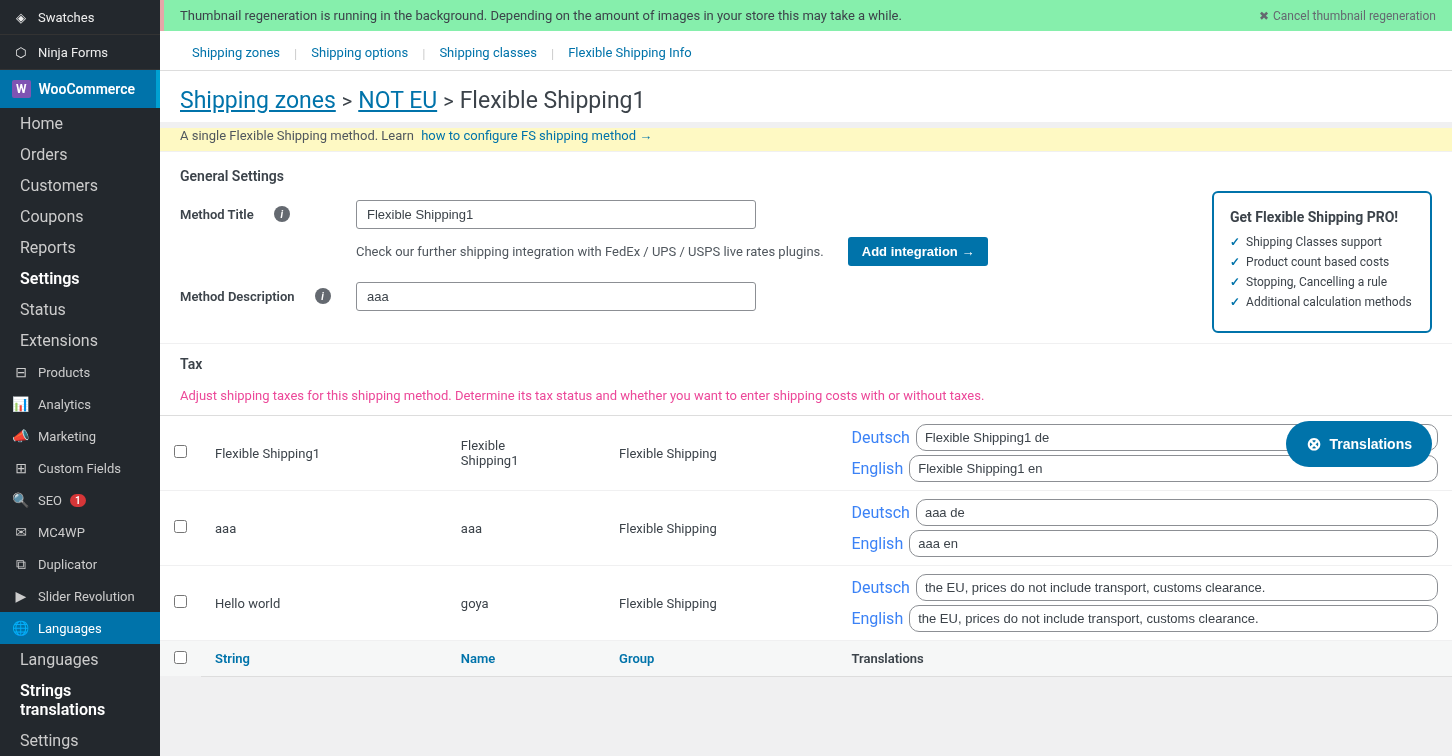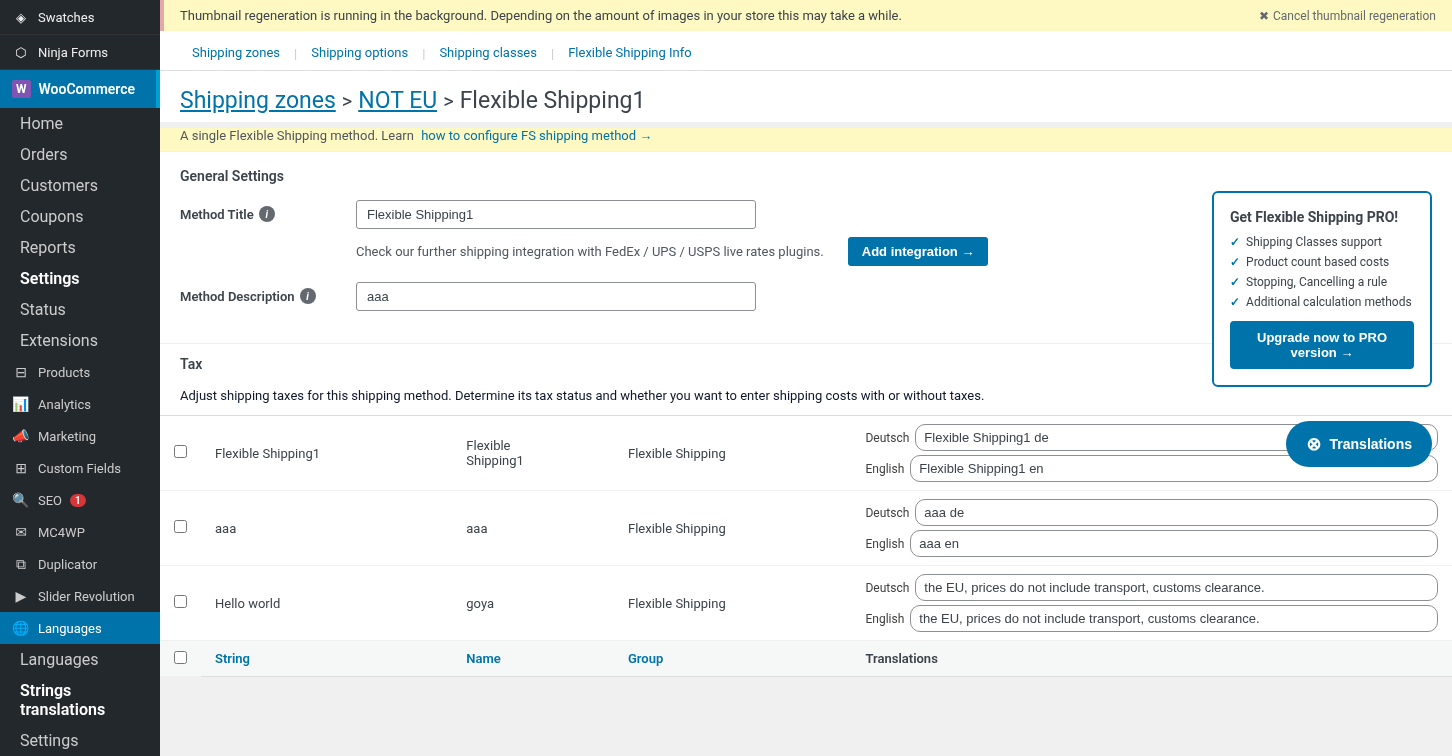--- a/index.html
+++ b/index.html
@@ -70,21 +70,21 @@
 
     
     #main {
       flex: 1;
       display: flex;
       flex-direction: column;
       overflow: hidden;
     }
 
     .notice-bar {
-      background: #fef9c3;
+      background: #86efac;
       border-left: 4px solid #e5a7a8;
       padding: 8px 16px;
       display: flex;
       align-items: center;
       justify-content: space-between;
       font-size: 13px;
       color: #3c434a;
       flex-shrink: 0;
       gap: 12px;
     }
@@ -158,21 +158,21 @@
     }
     .form-label {
       width: 160px;
       font-size: 13px;
       font-weight: 600;
       color: #3c434a;
       padding-top: 6px;
       flex-shrink: 0;
       display: flex;
       align-items: center;
-      gap: 5px;
+      gap: 20px;
     }
     .form-label .help-icon {
       width: 16px;
       height: 16px;
       border-radius: 50%;
       background: #646970;
       color: #fff;
       display: flex;
       align-items: center;
       justify-content: center;
@@ -213,21 +213,21 @@
       white-space: nowrap;
     }
 
     .tax-section {
       background: #fff;
       padding: 12px 20px;
       border-top: 1px solid #f0f0f1;
     }
     .tax-desc {
       font-size: 13px;
-      color: #0f172a;
+      color: #ec4899;
     }
 
     
     .pro-box {
       position: absolute;
       right: 20px;
       top: 120px;
       width: 220px;
       background: #fff;
       border: 2px solid #0073aa;
@@ -312,21 +312,21 @@
     }
     .trans-input {
       width: 100%;
       padding: 5px 8px;
       border: 1px solid #8c8f94;
       border-radius: 10px;
       font-size: 13px;
       color: #3c434a;
       min-width: 240px;
     }
-    .lang-label { color: #404040; font-size: 12px; }
+    .lang-label { color: #3b82f6; font-size: 16px; }
     .cb-wrap { width: 20px; }
     .cb-wrap input { cursor: pointer; }
 
     .relative-wrap { position: relative; flex: 1; }
   </style>
 </head>
 <body>
 
 <nav id="sidebar">
   <div class="sidebar-top-item">
@@ -474,21 +474,20 @@
           <span>Product count based costs</span>
         </div>
         <div class="pro-feature">
           <span class="check">✓</span>
           <span>Stopping, Cancelling a rule</span>
         </div>
         <div class="pro-feature">
           <span class="check">✓</span>
           <span>Additional calculation methods</span>
         </div>
-        <button class="btn-upgrade">Upgrade now to PRO version →</button>
       </div>
 
       <button class="documentation-btn">
         <span style="font-size:18px;">⊗</span>
         <span>Translations</span>
       </button>
 
       <div class="trans-table-wrap">
         <table class="trans-table">
           <tbody>

